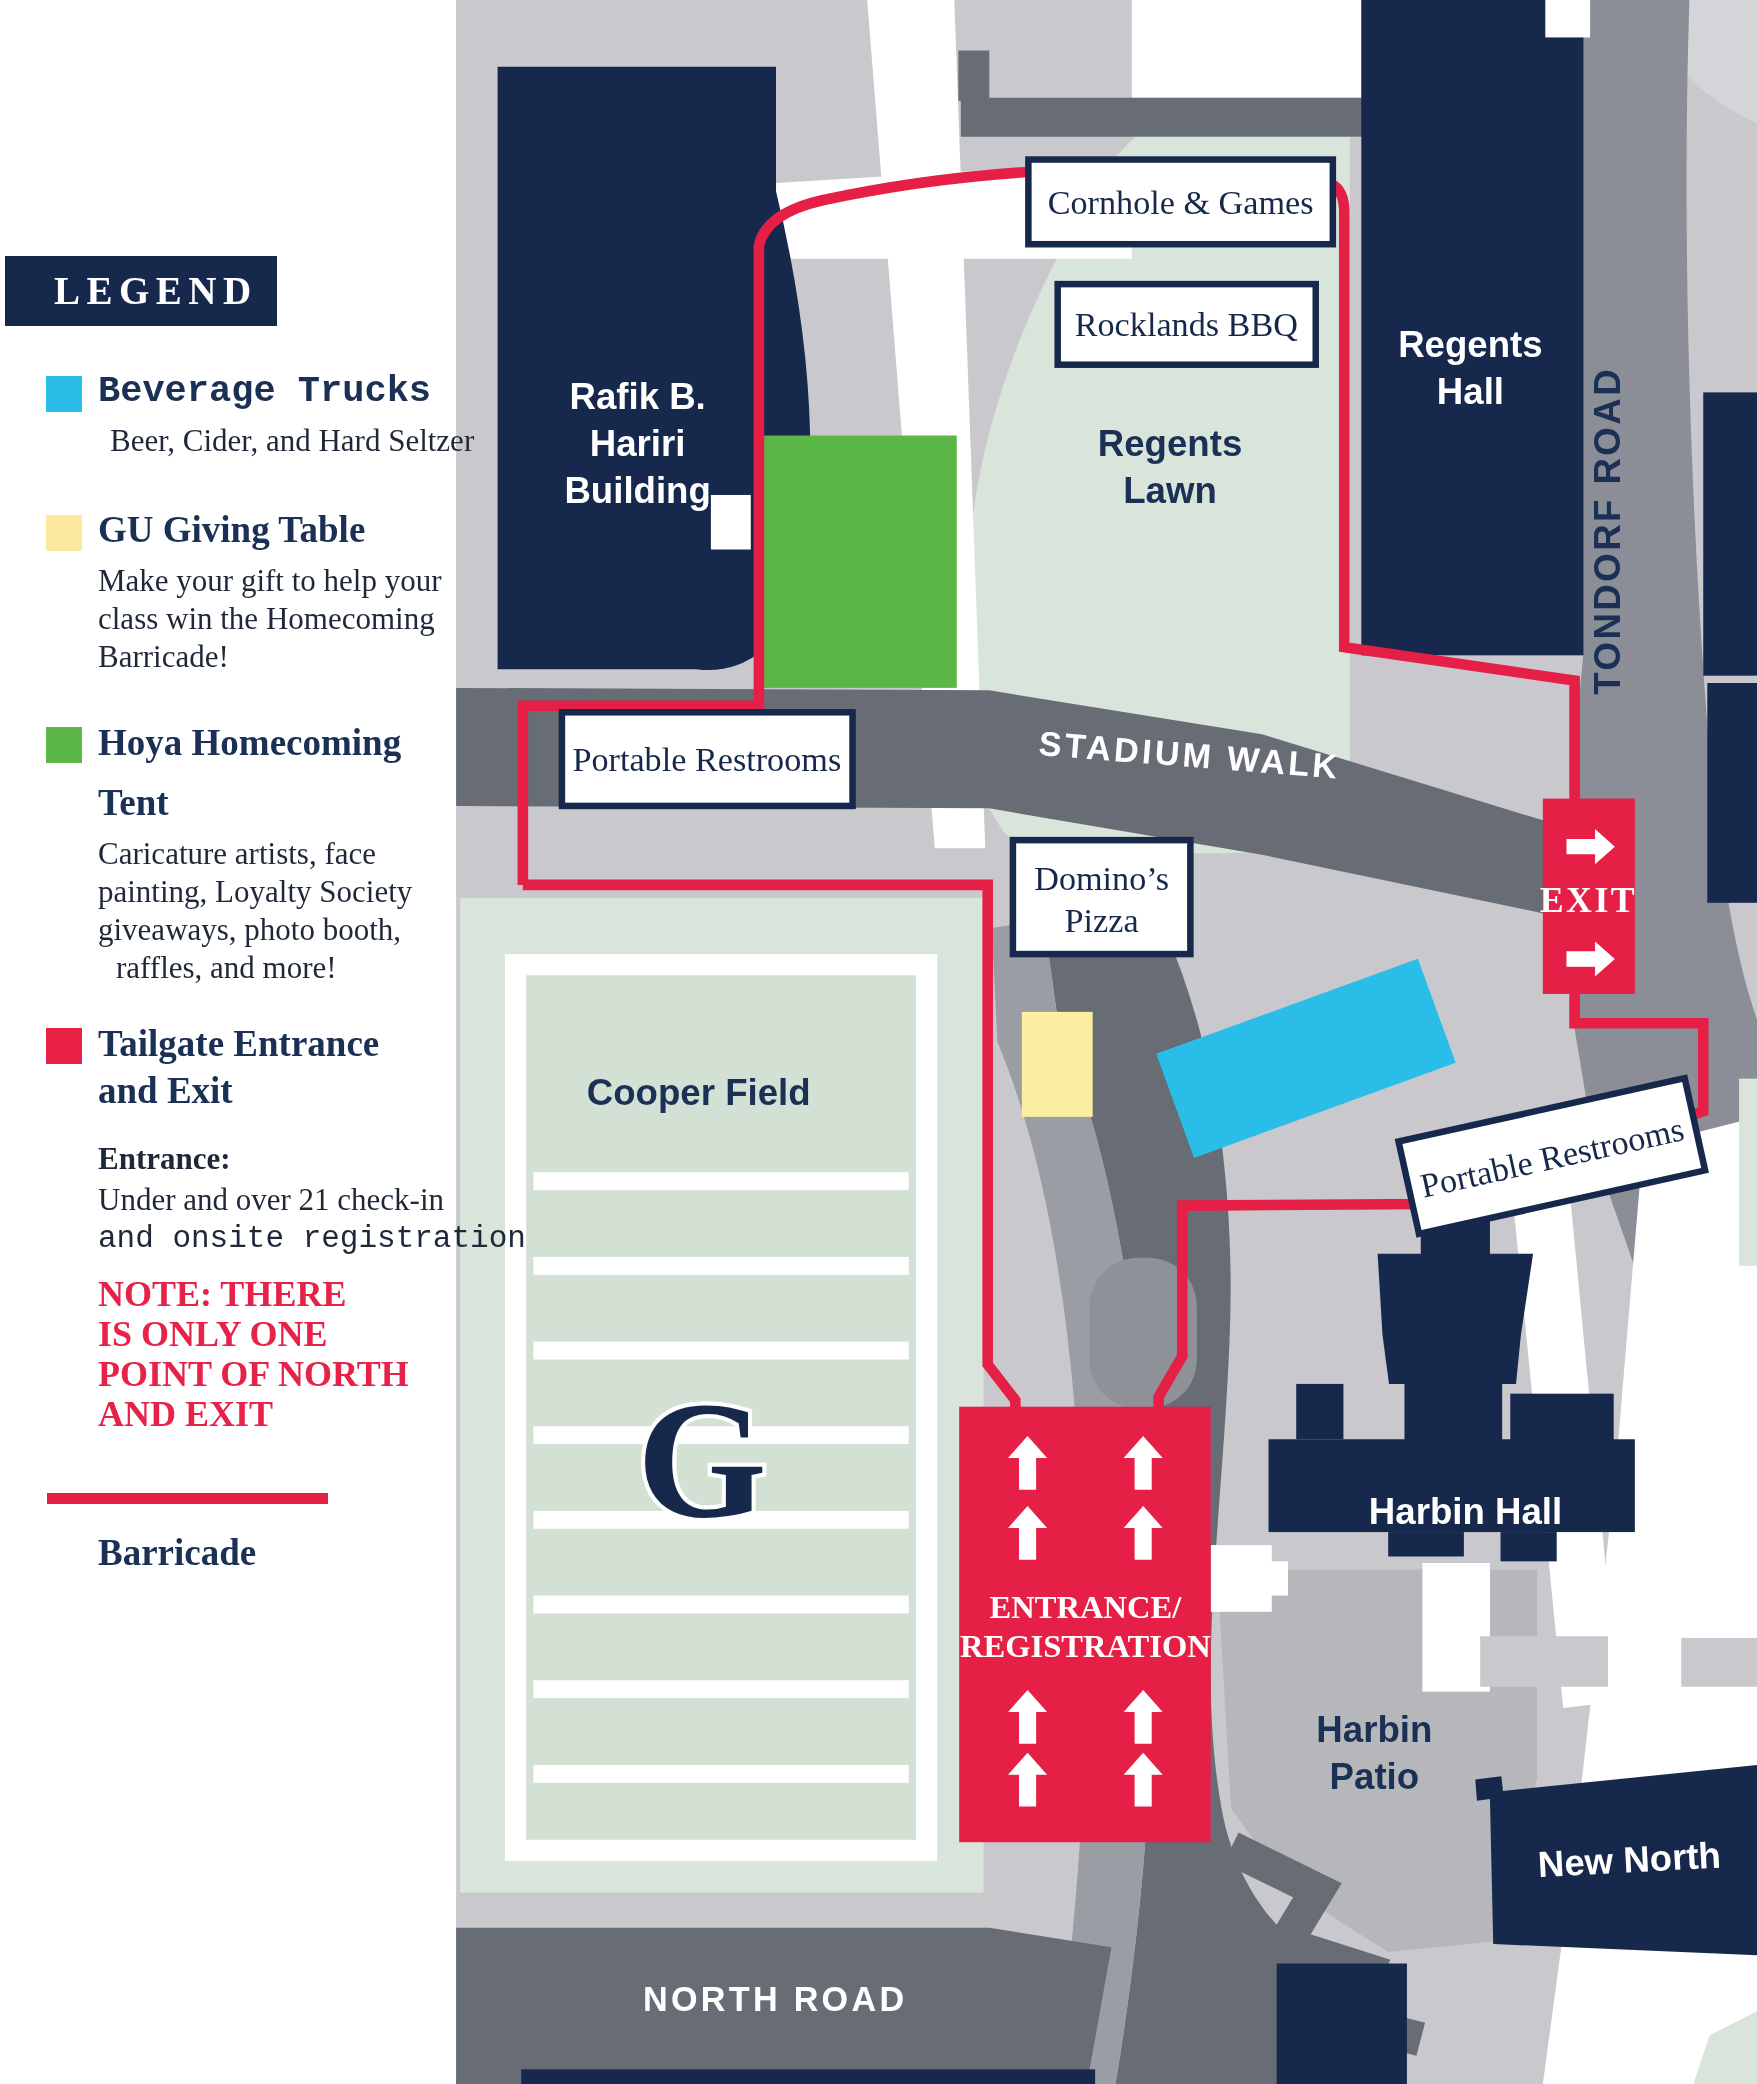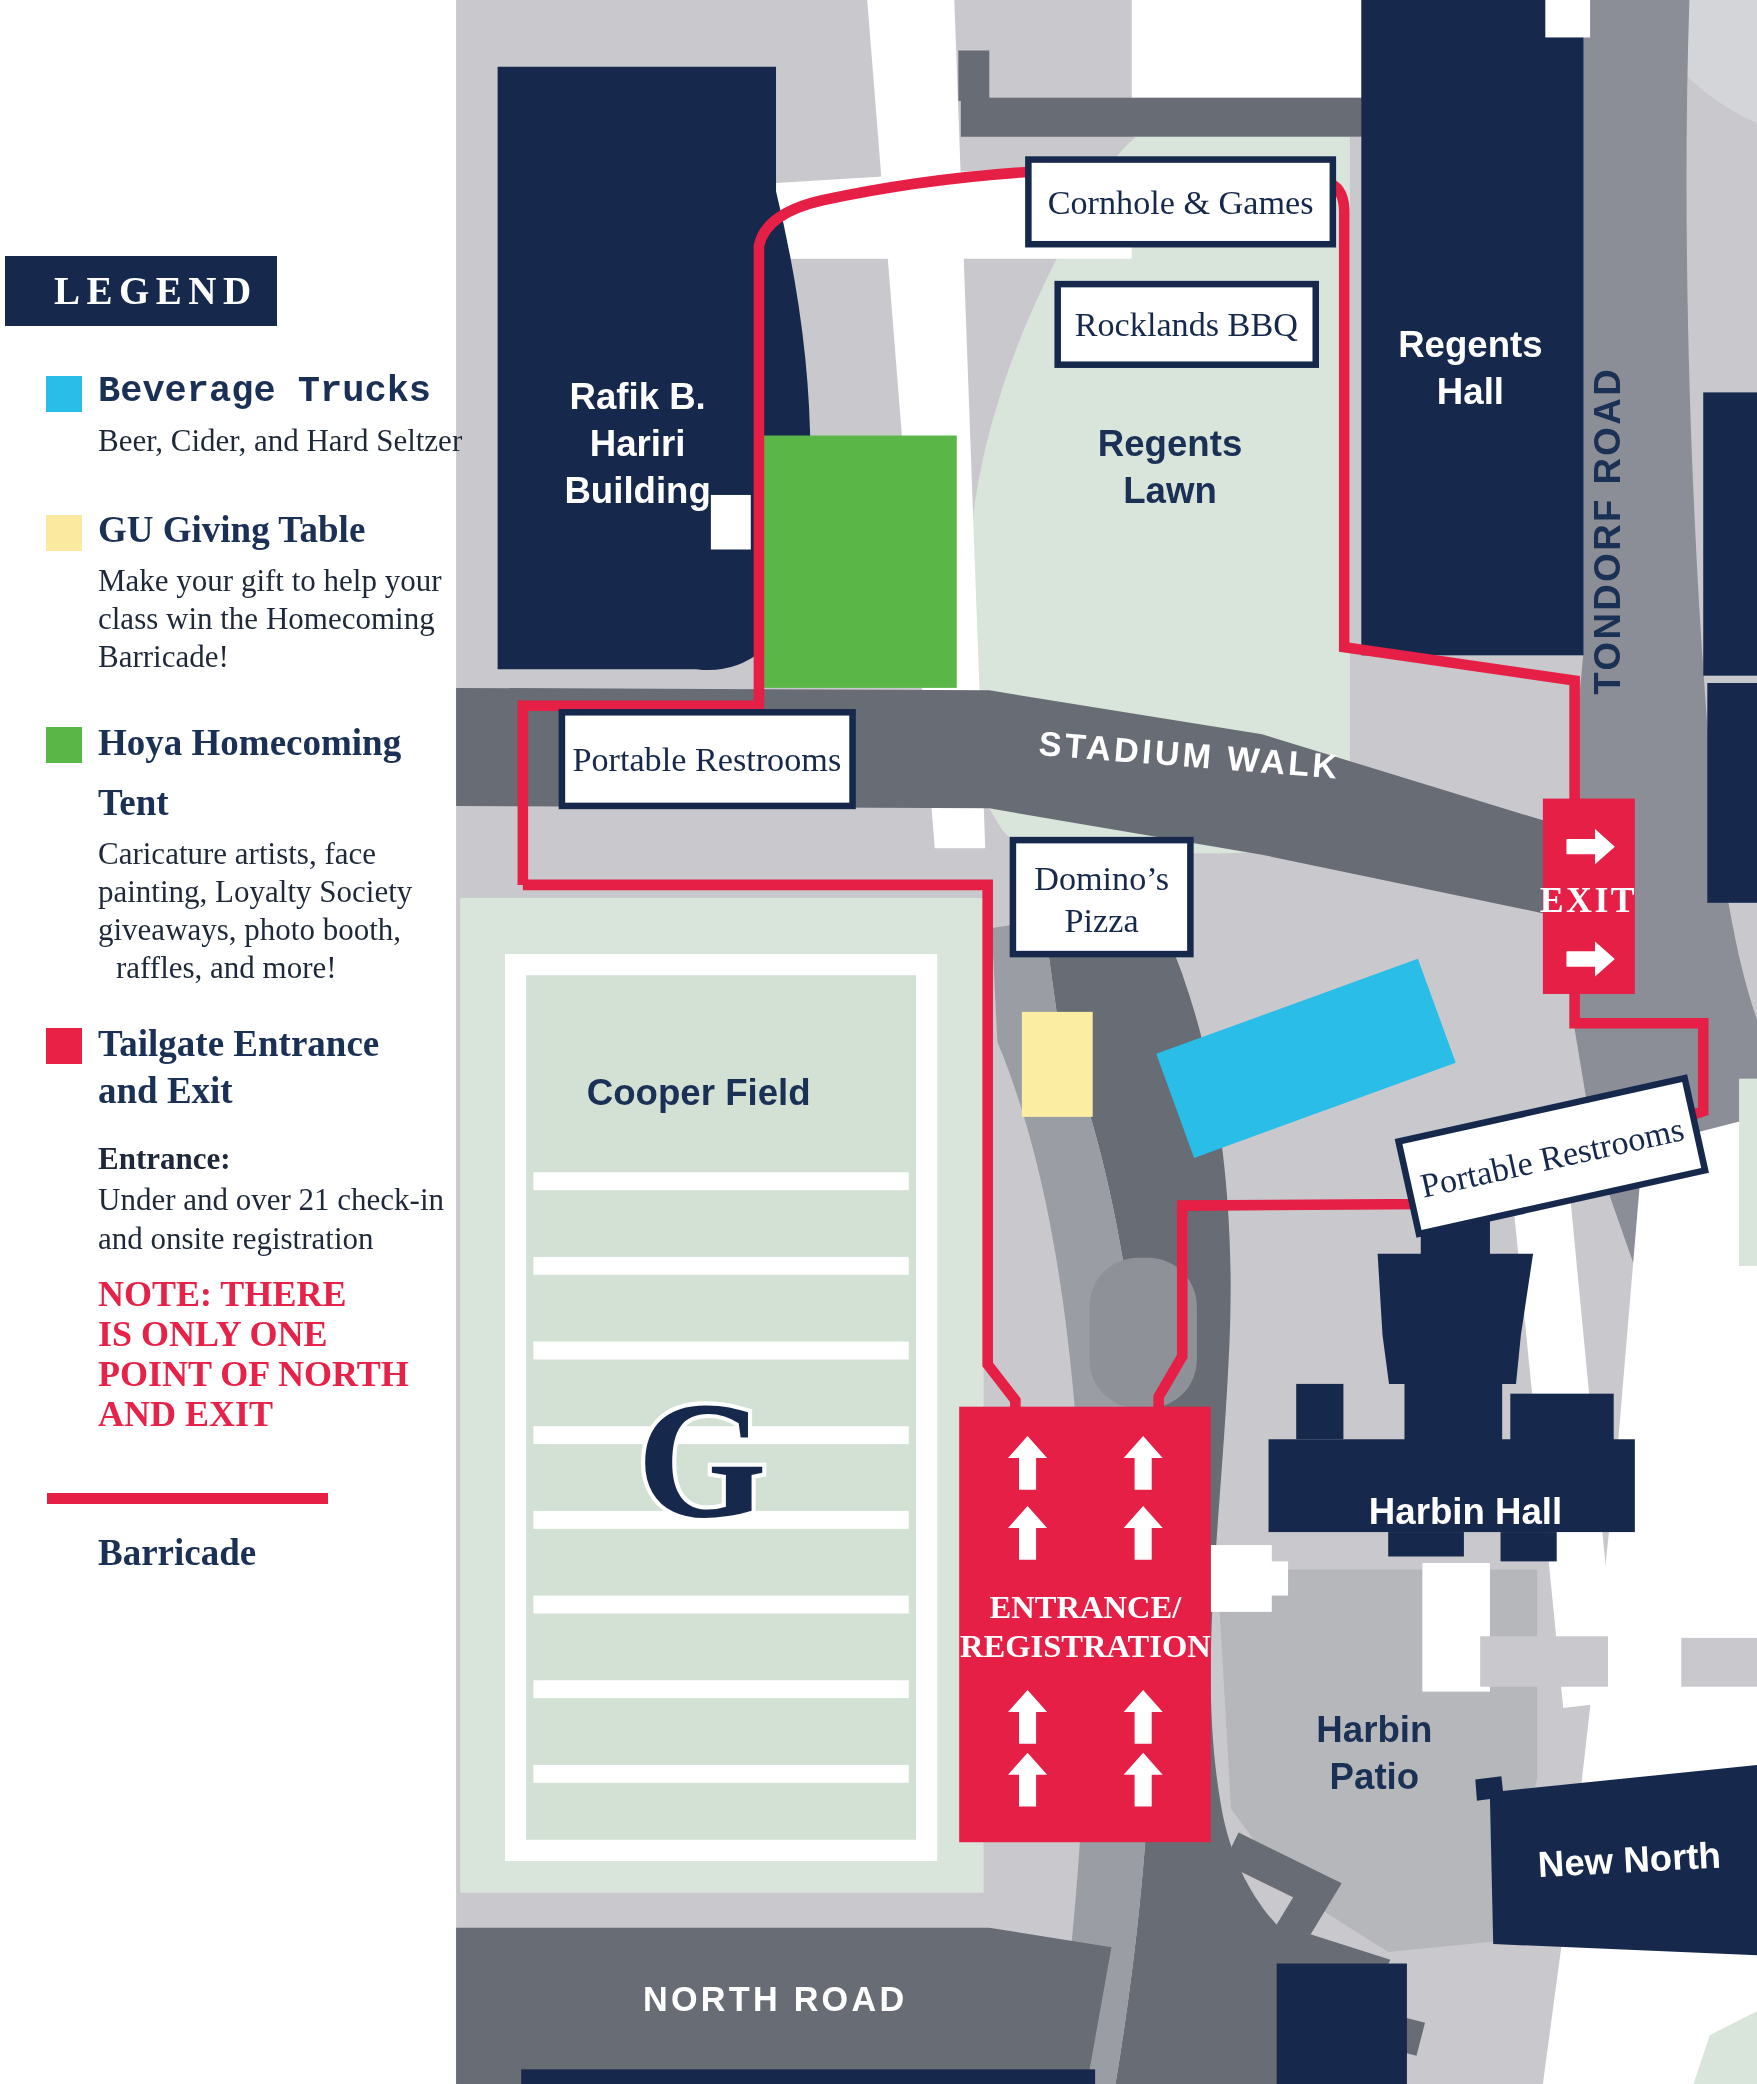--- a/index.html
+++ b/index.html
@@ -182,42 +182,42 @@
   </g>
   <text x="2002" y="2300" text-anchor="middle" class="bldg-label" font-size="44" transform="rotate(-3 2002 2300)">New North</text>
   <text x="952" y="2470" text-anchor="middle" class="road-label" font-size="44">NORTH ROAD</text>
 </svg>
 
 <div class="legend">
   <div class="legend-title">LEGEND</div>
 
   <div class="sq" style="left: 46px; top: 376px; background: rgb(41, 189, 232);"></div>
   <div class="ltitle" style="top:368px;font-family:Liberation Mono, monospace;">Beverage Trucks</div>
-  <div class="ldesc" style="top:422px;">Beer, Cider, and Hard Seltzer</div>
+  <div class="ldesc" style="top:422px;margin-left:12px;">Beer, Cider, and Hard Seltzer</div>
 
   <div class="sq" style="left: 46px; top: 515px; background: rgb(251, 233, 160);"></div>
   <div class="ltitle" style="top:506px;">GU Giving Table</div>
   <div class="ldesc" style="top:562px;">Make your gift to help your</div>
   <div class="ldesc" style="top:600px;">class win the Homecoming</div>
   <div class="ldesc" style="top:638px;">Barricade!</div>
 
   <div class="sq" style="left: 46px; top: 727px; background: rgb(91, 182, 72);"></div>
   <div class="ltitle" style="top:719px;">Hoya Homecoming</div>
   <div class="ltitle" style="top:740px;margin-top:39px;">Tent</div>
   <div class="ldesc" style="top:835px;">Caricature artists, face</div>
   <div class="ldesc" style="top:873px;">painting, Loyalty Society</div>
   <div class="ldesc" style="top:911px;">giveaways, photo booth,</div>
   <div class="ldesc" style="top:949px;margin-left:18px;">raffles, and more!</div>
 
   <div class="sq" style="left: 46px; top: 1028px; background: rgb(234, 33, 71);"></div>
   <div class="ltitle" style="top:1020px;">Tailgate Entrance</div>
   <div class="ltitle" style="top:1067px;">and Exit</div>
   <div class="ldesc lbold" style="top:1140px;">Entrance:</div>
   <div class="ldesc" style="top:1181px;">Under and over 21 check-in</div>
-  <div class="ldesc" style="top:1220px;">and onsite registration</div>
+  <div class="ldesc" style="top:1220px;font-family:Liberation Mono, monospace;">and onsite registration</div>
   <div class="lnote" style="top:1274px;">NOTE: THERE</div>
   <div class="lnote" style="top:1314px;">IS ONLY ONE</div>
   <div class="lnote" style="top:1354px;">POINT OF NORTH</div>
   <div class="lnote" style="top:1394px;">AND EXIT</div>
 
   <div class="barricade-line"></div>
   <div class="ltitle" style="top:1529px;">Barricade</div>
 </div>
 
 </div>

